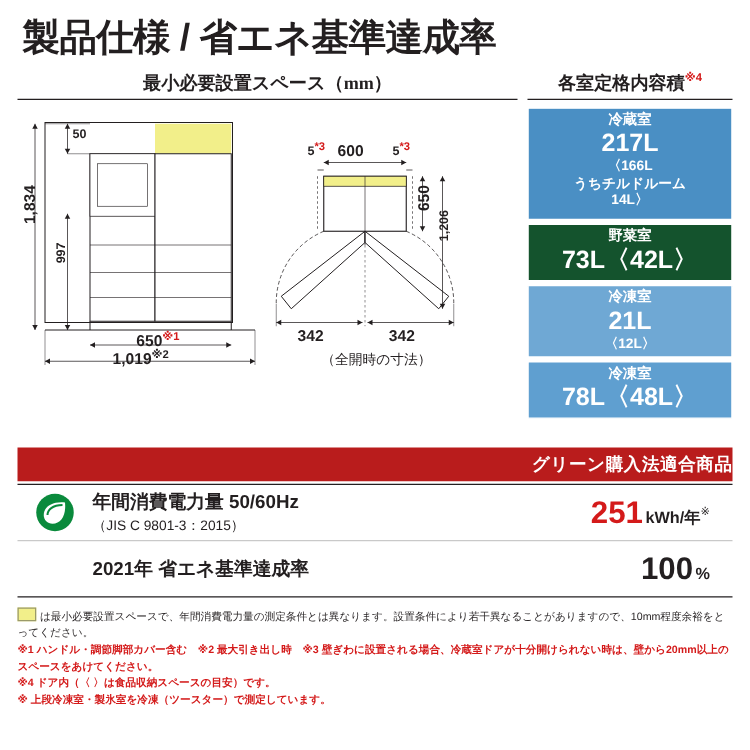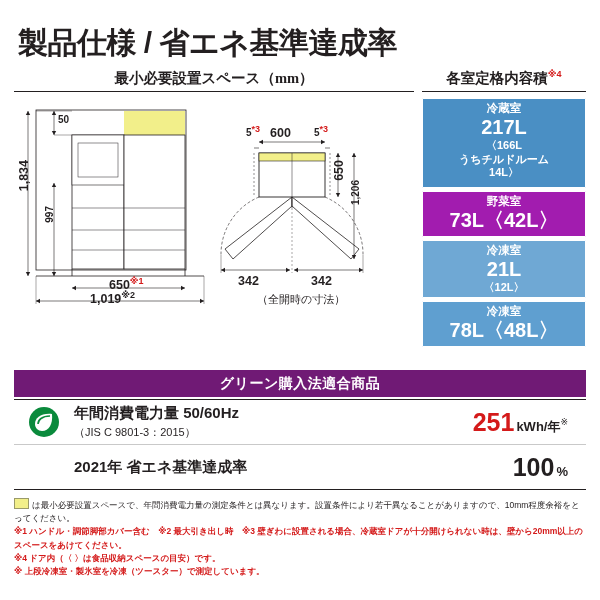--- a/index.html
+++ b/index.html
@@ -3,21 +3,21 @@
 <meta charset="utf-8">
 <style>
   html,body{margin:0;padding:0;}
   body{
     width:600px;height:600px;
     background:#ffffff;
     font-family:"Liberation Sans","DejaVu Sans",sans-serif;
     color:#231f20;
     overflow:hidden;
   }
-  .page{position:relative;width:600px;height:600px;box-sizing:border-box;padding:12px 14px;}
+  .page{position:relative;width:600px;height:600px;box-sizing:border-box;padding:0 14px;}
 
   
   .title{
     font-size:30px;font-weight:bold;letter-spacing:-0.5px;
     padding:14px 0 6px 4px;line-height:1.1;
   }
 
   
   .sec-head{display:flex;gap:8px;}
   .sec-head .left{flex:0 0 400px;font-family:Liberation Serif, serif;}
@@ -42,30 +42,30 @@
 
   
   .cap-box{
     border:1px solid #ffffff;color:#ffffff;text-align:center;
     box-sizing:border-box;margin-bottom:3px;border-radius:1px;
   }
   .cap-name{font-size:11.5px;font-weight:bold;padding-top:3px;line-height:1.2;}
   .cap-val{font-size:20px;font-weight:bold;line-height:1.15;}
   .cap-sub{font-size:11px;font-weight:bold;line-height:1.25;padding-bottom:3px;}
   .fridge{background:#4a8fc4;padding-bottom:4px;}
-  .veg{background:#a21caf;padding-bottom:4px;}
+  .veg{background:#14532d;padding-bottom:4px;}
   .ice{background:#d0605f;}
   .frz-s{background:#6fa8d4;}
   .frz{background:#5f9fd0;padding-bottom:4px;}
   .row2{display:flex;gap:3px;}
   .row2 > div{flex:1;}
 
   
   .green-bar{
-    background:#701a75;color:#fff;text-align:center;font-weight:bold;
+    background:#b91c1c;color:#fff;text-align:right;font-weight:bold;
     font-size:14px;padding:5px 0 4px;margin-top:10px;letter-spacing:0.5px;
   }
   .table-wrap{border-bottom:1px solid #231f20;}
   .trow{display:flex;align-items:center;border-bottom:1px solid #c9c9c9;min-height:44px;}
   .trow:last-child{border-bottom:none;}
   .tmark{flex:0 0 60px;display:flex;align-items:center;justify-content:center;}
   .tlabel{flex:1;font-size:15px;font-weight:bold;}
   .tlabel .sub{display:block;font-size:11px;font-weight:normal;margin-top:2px;}
   .tval{flex:0 0 180px;text-align:right;padding-right:18px;white-space:nowrap;}
   .tval .num{color:#d41a1a;font-size:25px;font-weight:bold;}

